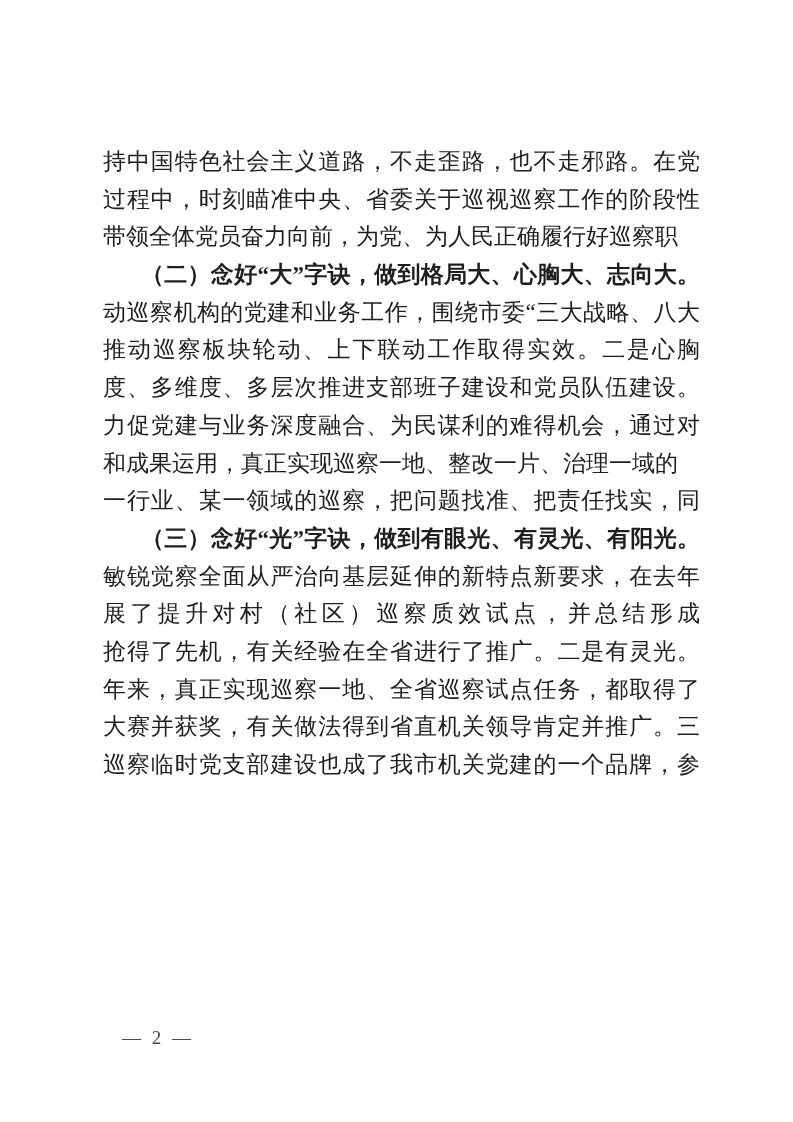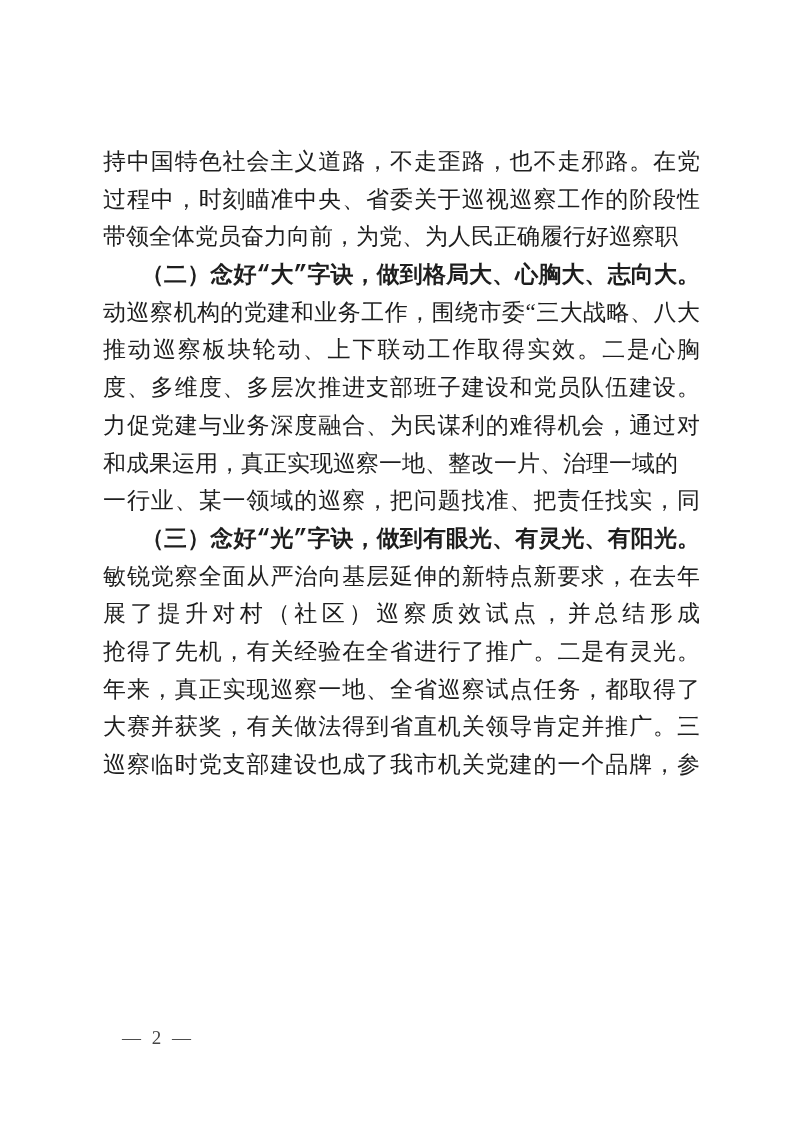--- a/index.html
+++ b/index.html
@@ -41,21 +41,20 @@
     text-align-last: left;
   }
   .text-line.indent {
     padding-left: 38px;
   }
   .seg {
     font-weight: normal;
   }
   .seg.bold {
     font-weight: bold;
-    font-family: Liberation Mono, monospace;
   }
   .footer {
     position: absolute;
     left: 122px;
     top: 1026px;
     font-size: 19px;
     line-height: 24px;
     color: #454545;
     letter-spacing: 3px;
     font-family: "Liberation Serif", "DejaVu Serif", serif;

